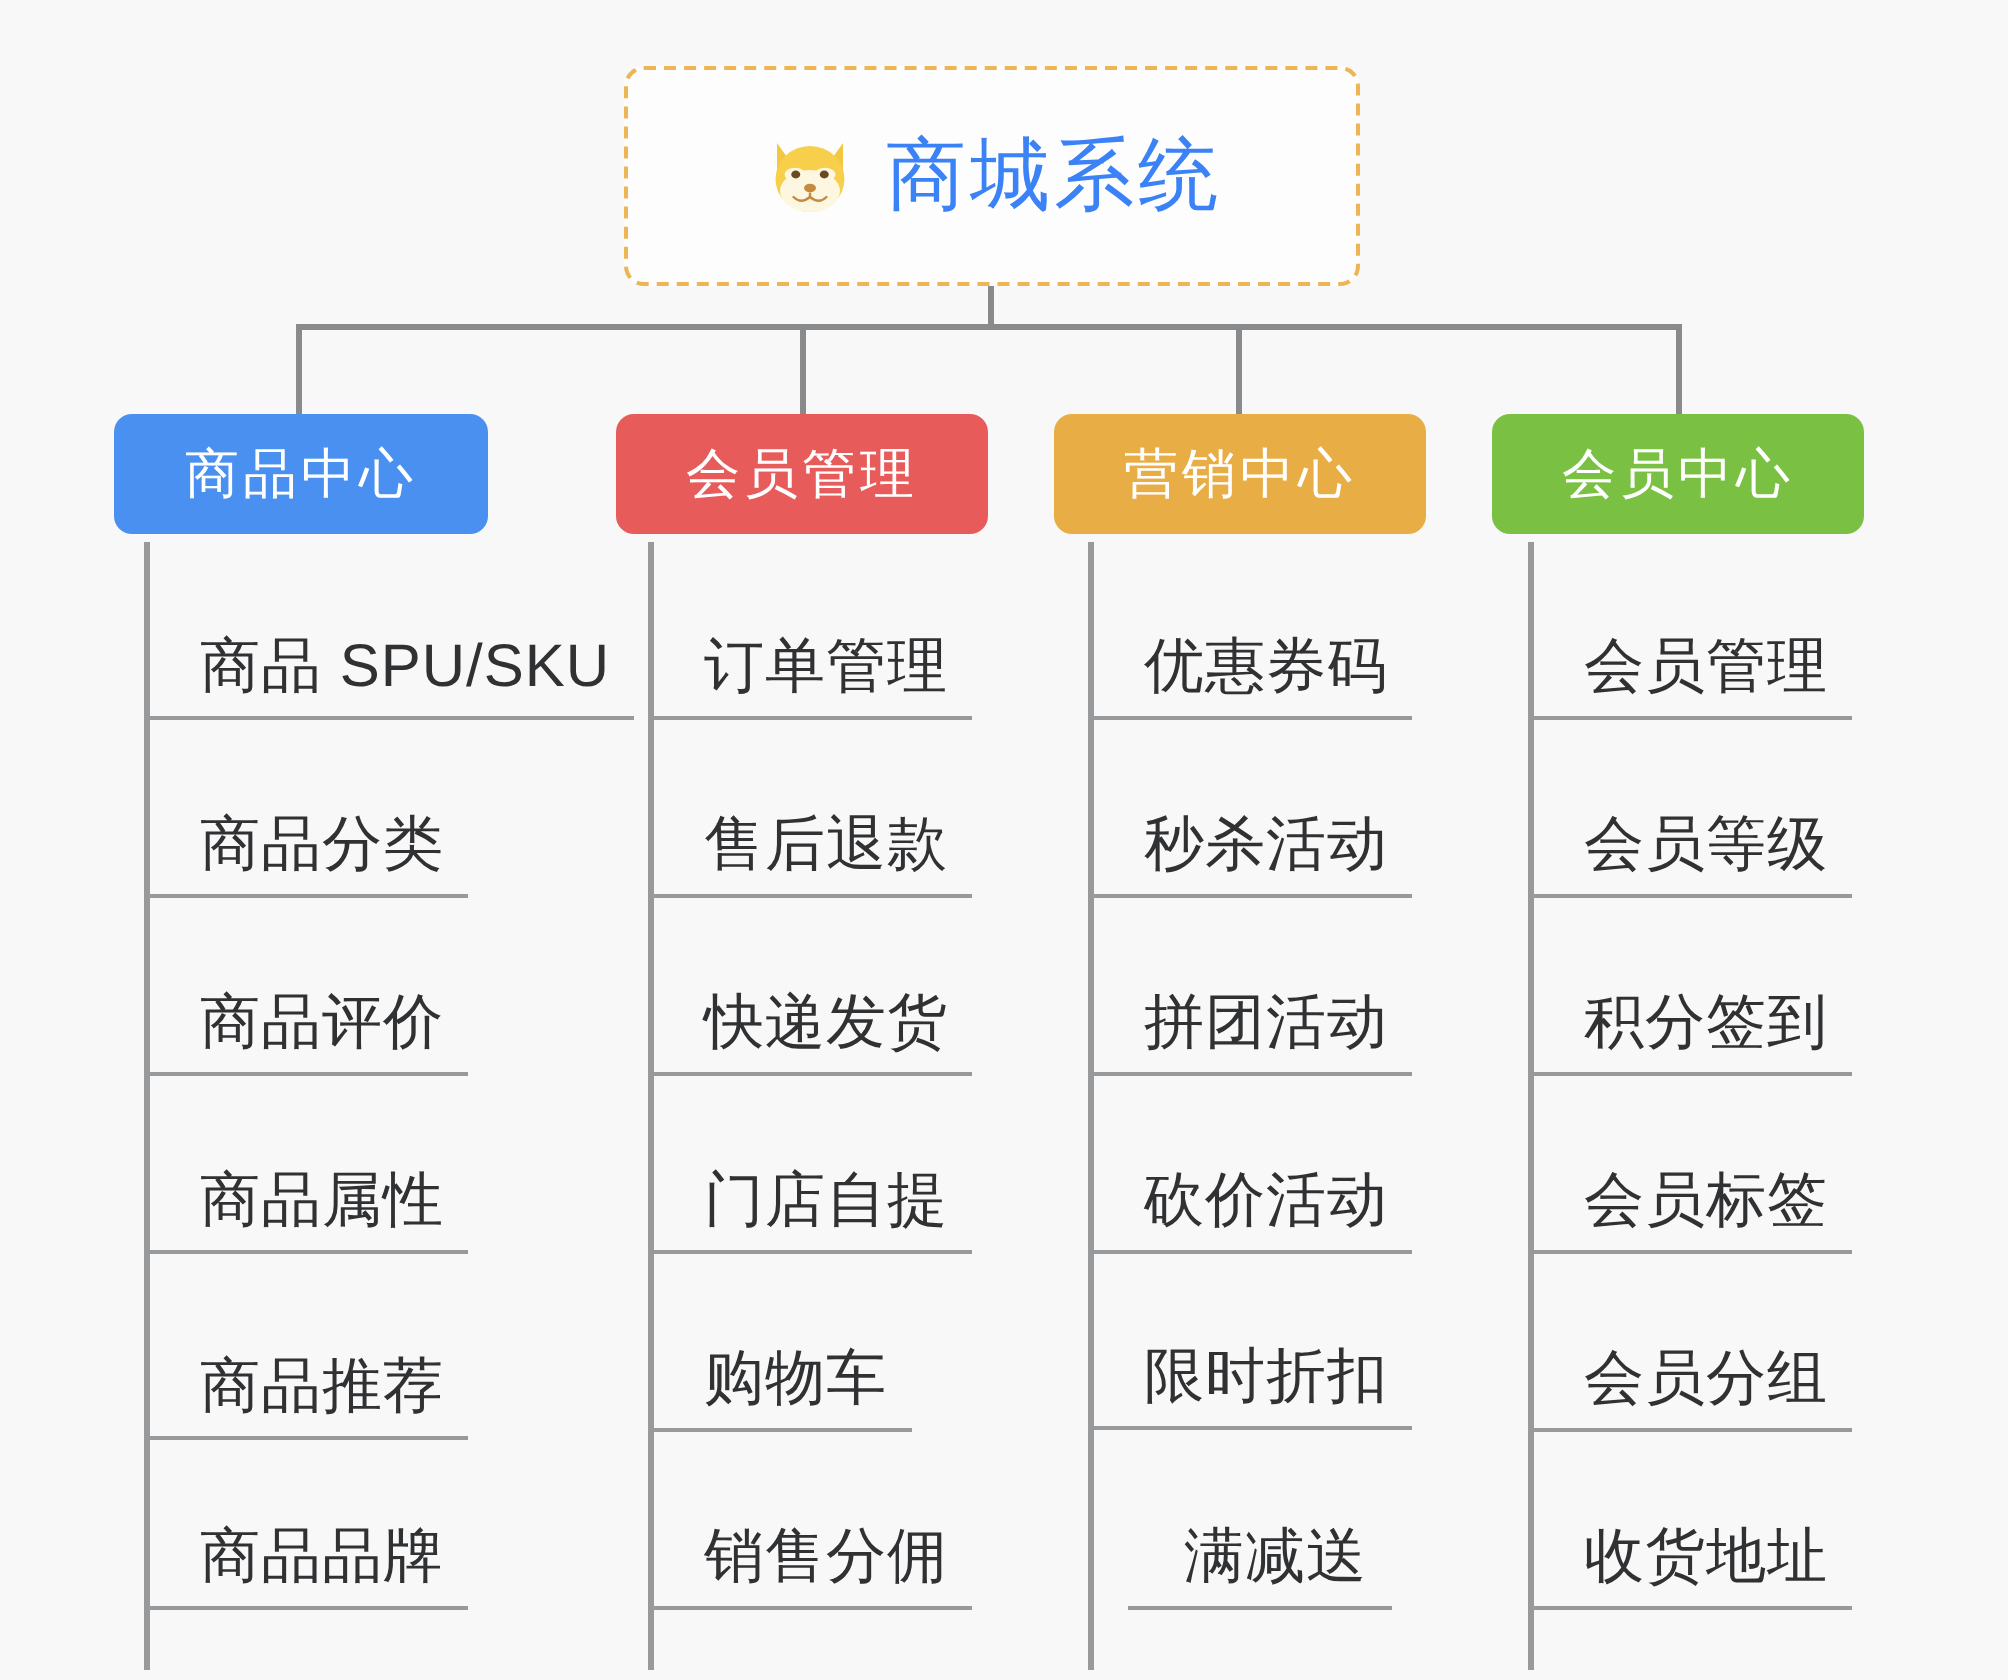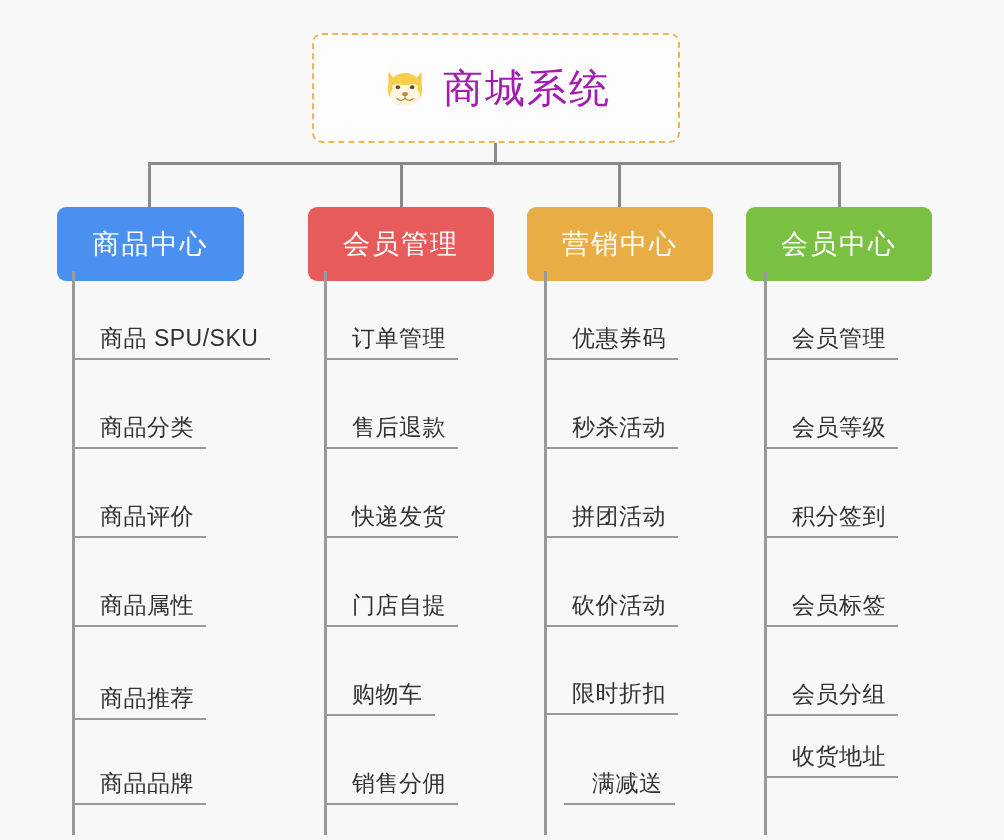--- a/index.html
+++ b/index.html
@@ -54,21 +54,21 @@
     position: absolute;
     background: #888a8c;
   }
   .conn-v { width: 3px; }
   .conn-h { height: 3px; }
 
   
   .cat-box {
     position: absolute;
     top: 207px;
-    height: 74px;
+    height: 60px;
     border-radius: 9px;
     display: flex;
     align-items: center;
     justify-content: center;
   }
   .cat-label {
     font-size: 27px;
     line-height: 1;
     color: #ffffff;
     letter-spacing: 2px;
@@ -94,21 +94,21 @@
     display: flex;
     align-items: flex-end;
   }
   .leaf-inner {
     display: inline-block;
     border-bottom: 2px solid #97999b;
     padding: 0 12px 7px 28px;
     white-space: nowrap;
   }
   .leaf-label {
-    font-size: 23px;
+    font-size: 30px;
     line-height: 1.15;
     color: #303133;
     letter-spacing: 0.5px;
   }
 </style>
 </head>
 <body>
 
 <div id="canvas" style="background: rgb(248, 248, 249);">
 
@@ -122,21 +122,21 @@
       <ellipse cx="32" cy="42" rx="20" ry="14" fill="#fdf6e0"></ellipse>
       <ellipse cx="22" cy="31" rx="7" ry="4.5" fill="#fdf6e0"></ellipse>
       <ellipse cx="42" cy="31" rx="7" ry="4.5" fill="#fdf6e0"></ellipse>
       <ellipse cx="22.5" cy="31" rx="3" ry="2.6" fill="#6b4a22"></ellipse>
       <ellipse cx="41.5" cy="31" rx="3" ry="2.6" fill="#6b4a22"></ellipse>
       <ellipse cx="32" cy="40" rx="4" ry="2.8" fill="#c68a3e"></ellipse>
       <path d="M32 43 L32 46" stroke="#c68a3e" stroke-width="1.6" fill="none"></path>
       <path d="M32 46 q-6 5 -11 0" stroke="#c68a3e" stroke-width="1.6" fill="none" stroke-linecap="round"></path>
       <path d="M32 46 q6 5 11 0" stroke="#c68a3e" stroke-width="1.6" fill="none" stroke-linecap="round"></path>
     </svg>
-    <span class="root-title" style="color: #a21caf;">商城系统</span>
+    <span class="root-title" style="color: #3b82f6;">商城系统</span>
   </div>
 
   <div class="conn conn-v" style="left: 494px; top: 143px; height: 22px; background: rgb(136, 138, 140);"></div>
   <div class="conn conn-h" style="left: 148px; top: 162px; width: 692px; background: rgb(136, 138, 140);"></div>
   <div class="conn conn-v" style="left: 148px; top: 162px; height: 46px; background: rgb(136, 138, 140);"></div>
   <div class="conn conn-v" style="left: 400px; top: 162px; height: 46px; background: rgb(136, 138, 140);"></div>
   <div class="conn conn-v" style="left: 618px; top: 162px; height: 46px; background: rgb(136, 138, 140);"></div>
   <div class="conn conn-v" style="left: 838px; top: 162px; height: 46px; background: rgb(136, 138, 140);"></div>
 
   <div class="cat-box" style="left: 57px; width: 187px; background: rgb(73, 144, 240);">
@@ -228,18 +228,18 @@
       </div>
     <div class="leaf-item" style="top:178px;justify-content:center;">
         <div class="leaf-inner"><span class="leaf-label">积分签到</span></div>
       </div>
     <div class="leaf-item" style="top:267px;">
         <div class="leaf-inner"><span class="leaf-label">会员标签</span></div>
       </div>
     <div class="leaf-item" style="top:356px;">
         <div class="leaf-inner"><span class="leaf-label">会员分组</span></div>
       </div>
-    <div class="leaf-item" style="top:445px;align-items:center;">
+    <div class="leaf-item" style="top:445px;">
         <div class="leaf-inner"><span class="leaf-label">收货地址</span></div>
       </div>
   </div>
 
 </div>
 
 </body></html>

